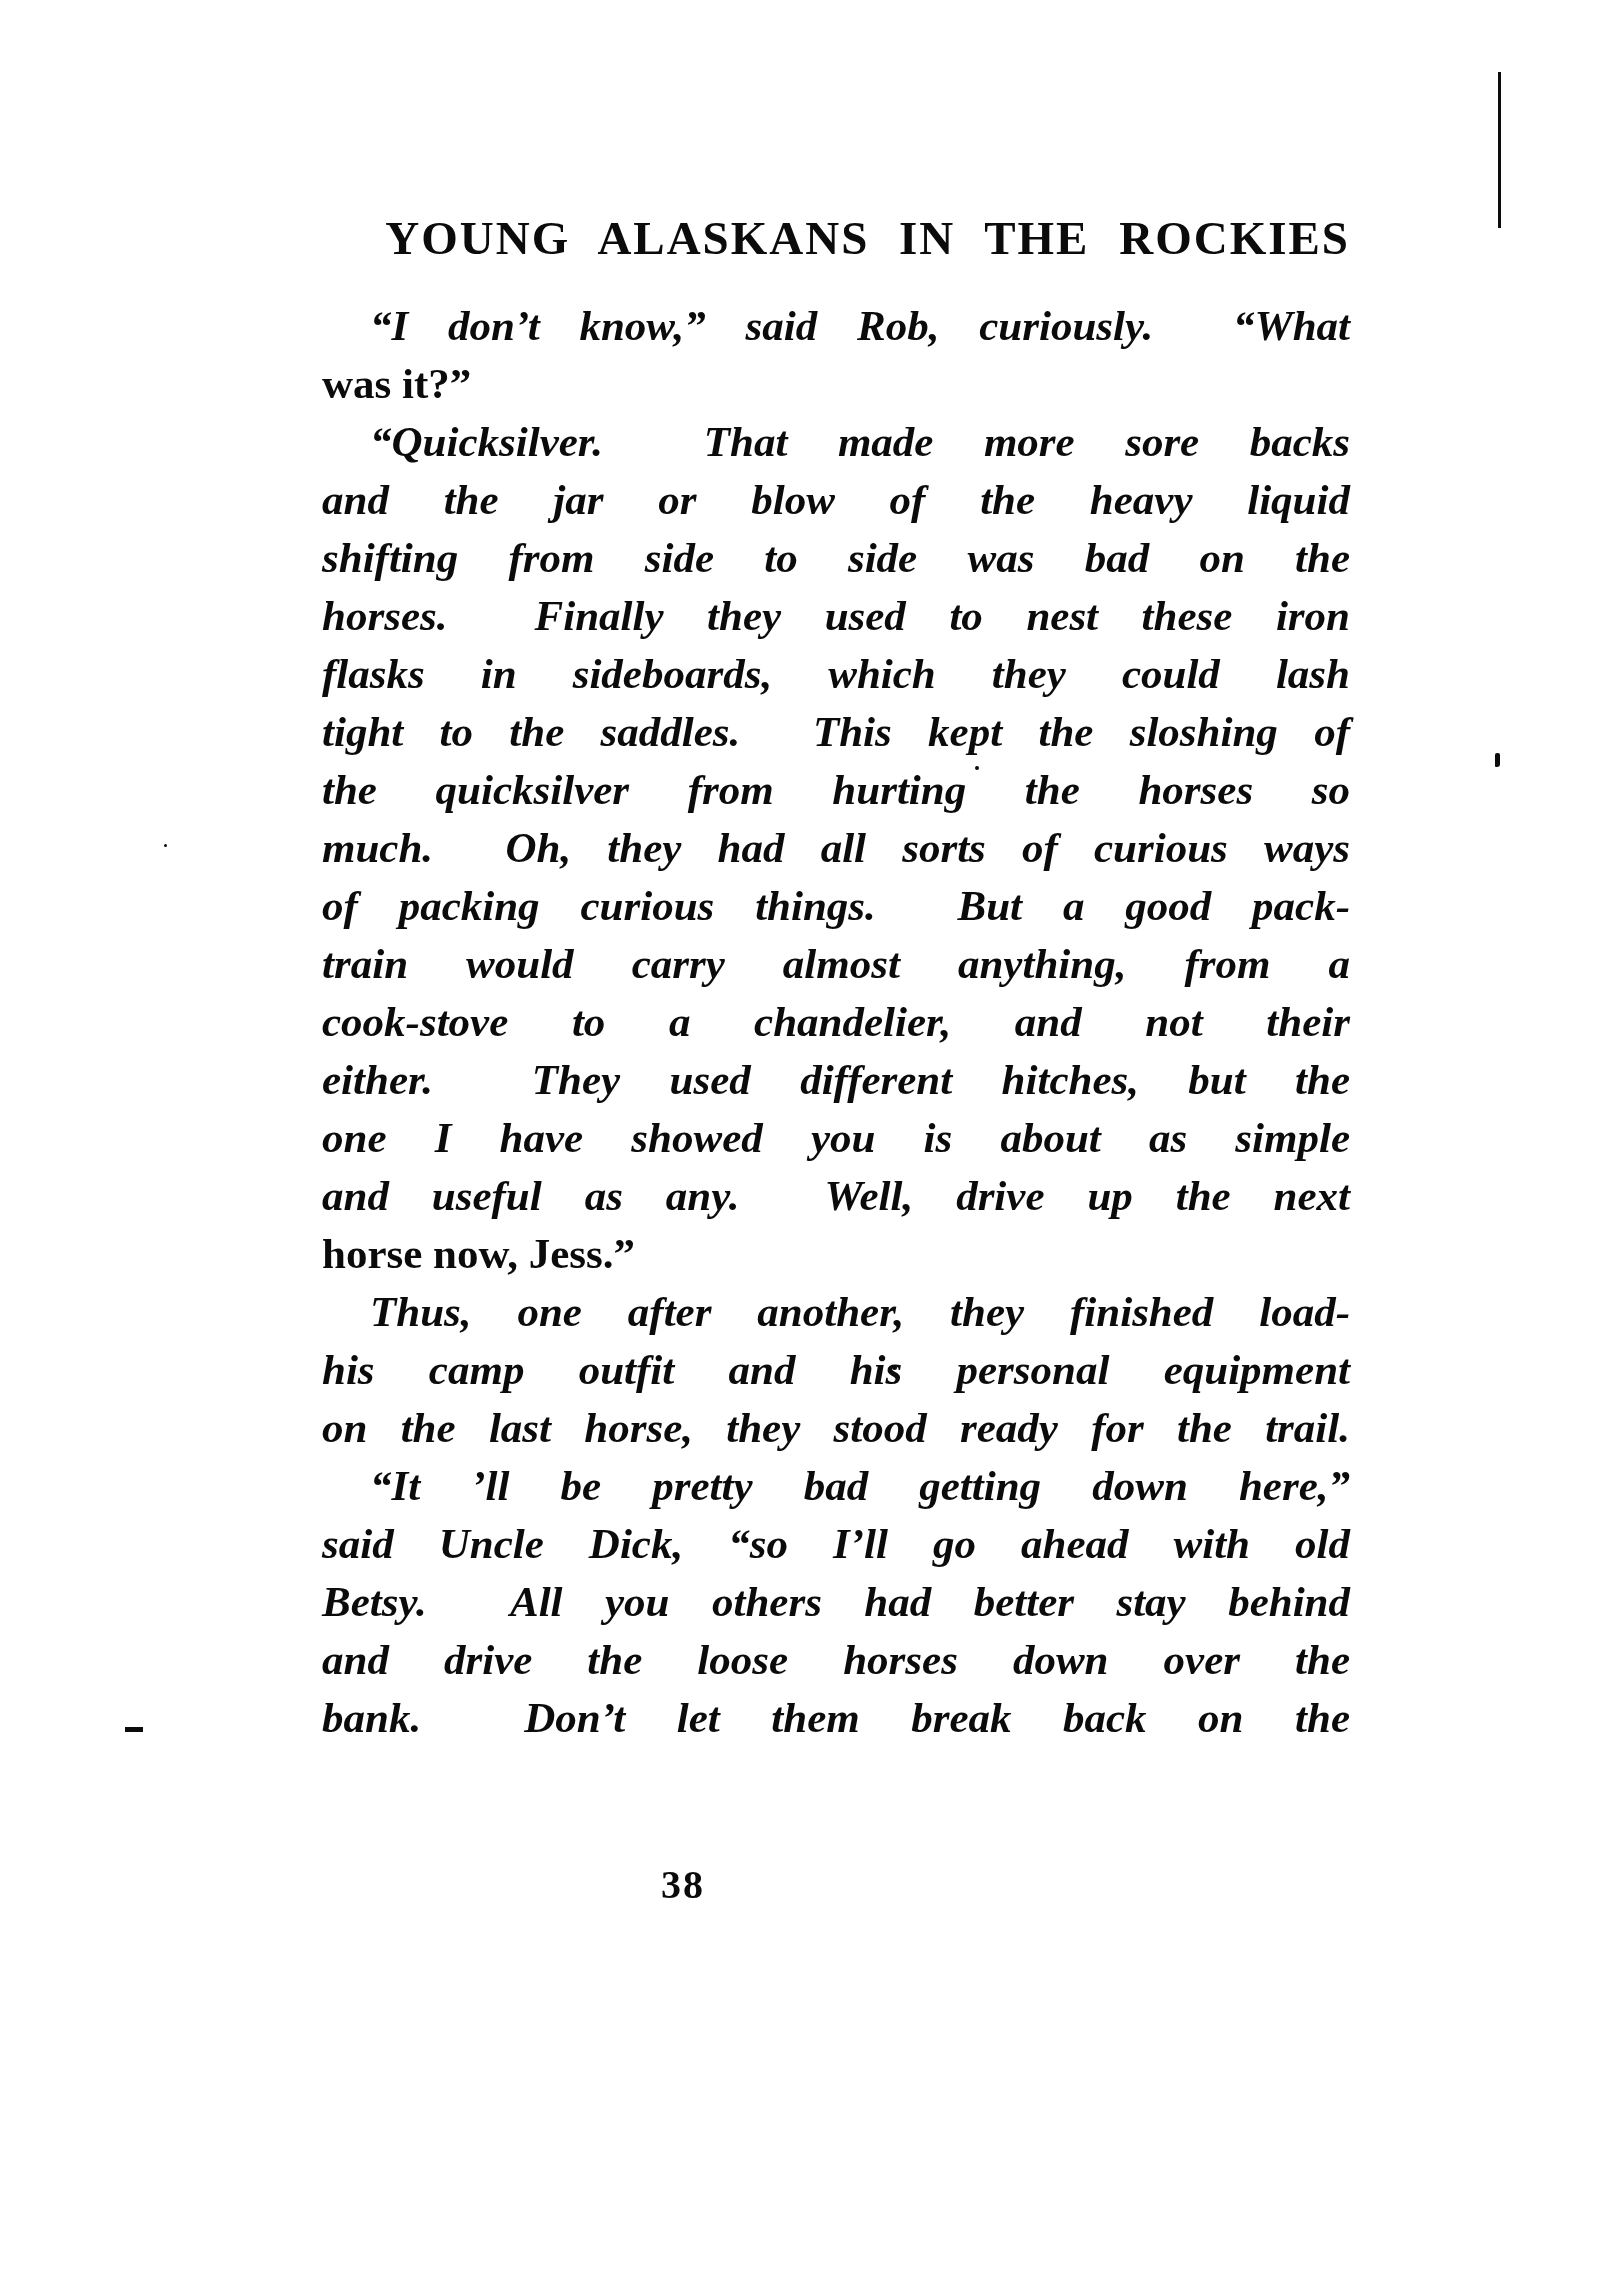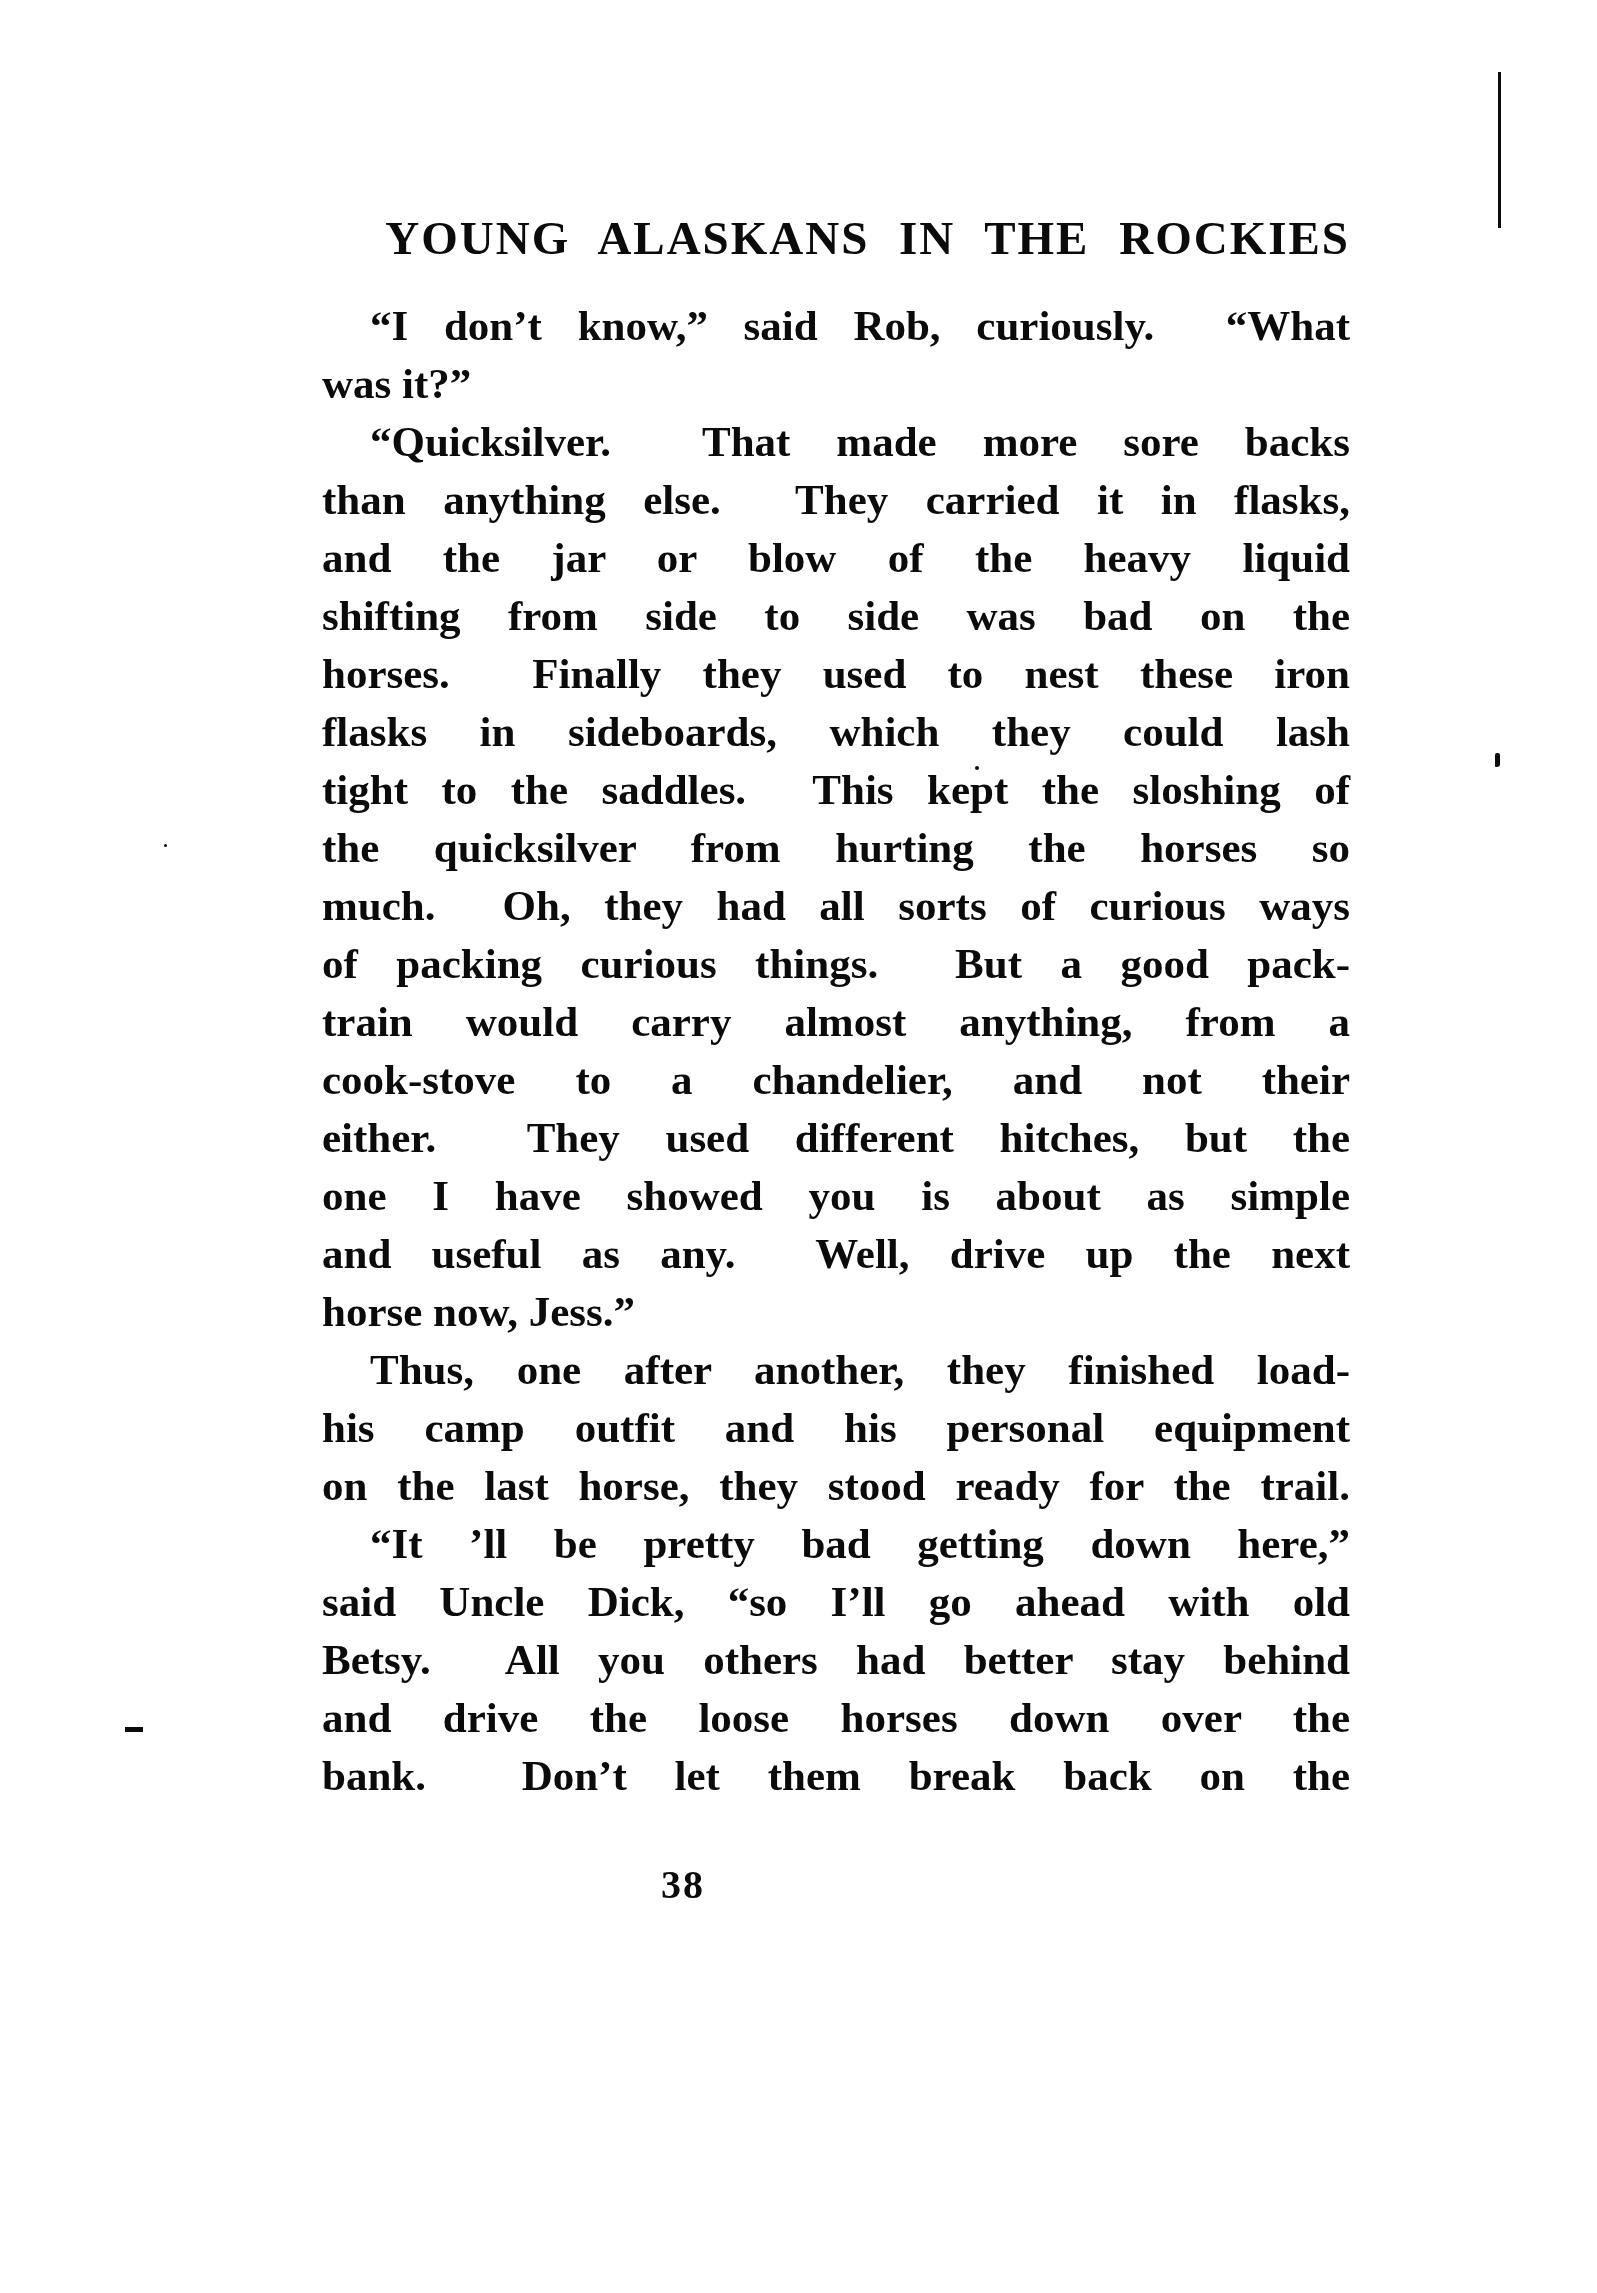--- a/index.html
+++ b/index.html
@@ -28,21 +28,21 @@
     left: 322px; top: 297px; width: 1028px;
   }
   .line {
     font-size: 43px; font-weight: 700;
     line-height: 58px;
     text-align: justify;
     text-align-last: left;
     white-space: pre-wrap;
     hyphens: none;
   }
-  .line.just { text-align-last: justify; }
+  .line.just { text-align-last: justify; font-style: italic; }
   .line.indent { padding-left: 48px; }
   .folio {
     position: absolute;
     left: 661px; top: 1861px; width: 89px;
     text-align: left;
     font-size: 40px; font-weight: 700;
     letter-spacing: 2px;
   }
   
   .artifact { position: absolute; background: #0b0b0b; }
@@ -57,21 +57,20 @@
 <body style="color: rgb(11, 11, 11); background: rgb(255, 255, 255);">
 
 <div class="page">
 
   <div class="running-head">YOUNG ALASKANS IN THE ROCKIES</div>
 
   <div class="text-block" id="text-block">
       <div class="line indent just">“I don’t know,” said Rob, curiously.  “What</div>
       <div class="line">was it?”</div>
       <div class="line indent just">“Quicksilver.  That made more sore backs</div>
-      <div class="line just">than anything else.  They carried it in flasks,</div>
       <div class="line just">and the jar or blow of the heavy liquid</div>
       <div class="line just">shifting from side to side was bad on the</div>
       <div class="line just">horses.  Finally they used to nest these iron</div>
       <div class="line just">flasks in sideboards, which they could lash</div>
       <div class="line just">tight to the saddles.  This kept the sloshing of</div>
       <div class="line just">the quicksilver from hurting the horses so</div>
       <div class="line just">much.  Oh, they had all sorts of curious ways</div>
       <div class="line just">of packing curious things.  But a good pack-</div>
       <div class="line just">train would carry almost anything, from a</div>
       <div class="line just">cook-stove to a chandelier, and not their</div>

